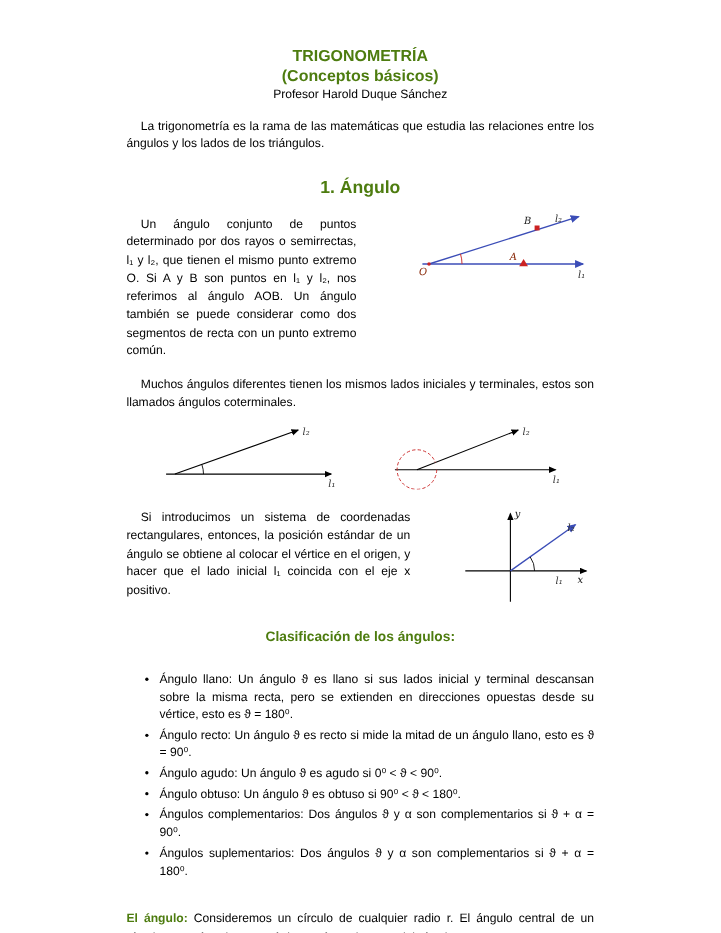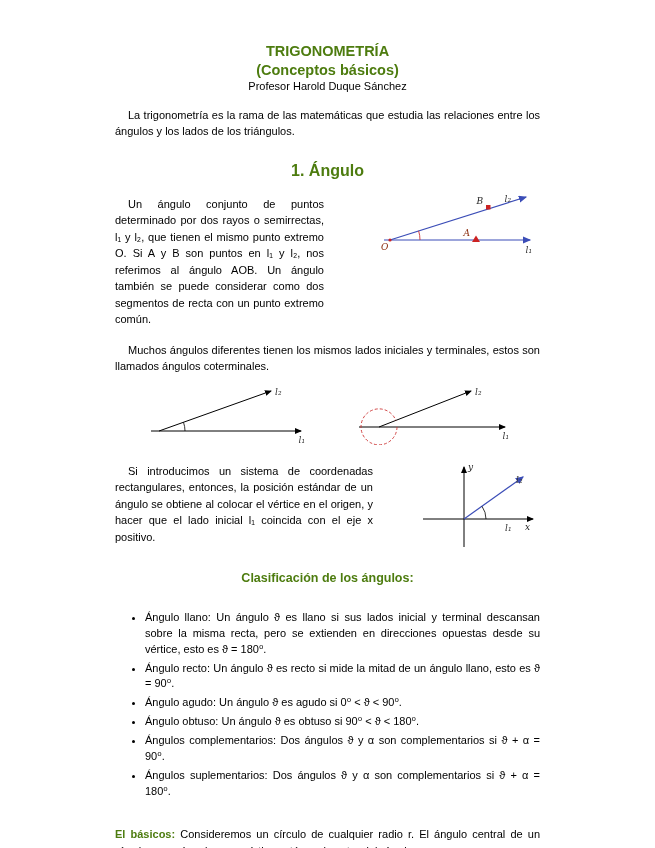--- a/index.html
+++ b/index.html
@@ -137,16 +137,16 @@
   <ul class="class-list">
     <li>Ángulo llano: Un ángulo ϑ es llano si sus lados inicial y terminal descansan sobre la misma recta, pero se extienden en direcciones opuestas desde su vértice, esto es ϑ = 180⁰.</li>
     <li>Ángulo recto: Un ángulo ϑ es recto si mide la mitad de un ángulo llano, esto es ϑ = 90⁰.</li>
     <li>Ángulo agudo: Un ángulo ϑ es agudo si 0⁰ &lt; ϑ &lt; 90⁰.</li>
     <li>Ángulo obtuso: Un ángulo ϑ es obtuso si 90⁰ &lt; ϑ &lt; 180⁰.</li>
     <li>Ángulos complementarios: Dos ángulos ϑ y α son complementarios si ϑ + α = 90⁰.</li>
     <li>Ángulos suplementarios: Dos ángulos ϑ y α son complementarios si ϑ + α = 180⁰.</li>
   </ul>
 
   <p class="body radian">
-    <span class="red bold">El básicos:</span><span> Consideremos un círculo de cualquier radio r. El ángulo central de un círculo es un ángulo cuyo vértice está en el centro del círculo.</span>
+    <span class="red bold">El ángulo:</span><span> Consideremos un círculo de cualquier radio r. El ángulo central de un círculo es un ángulo cuyo vértice está en el centro del círculo.</span>
   </p>
 
 </div>
 
 </body></html>

